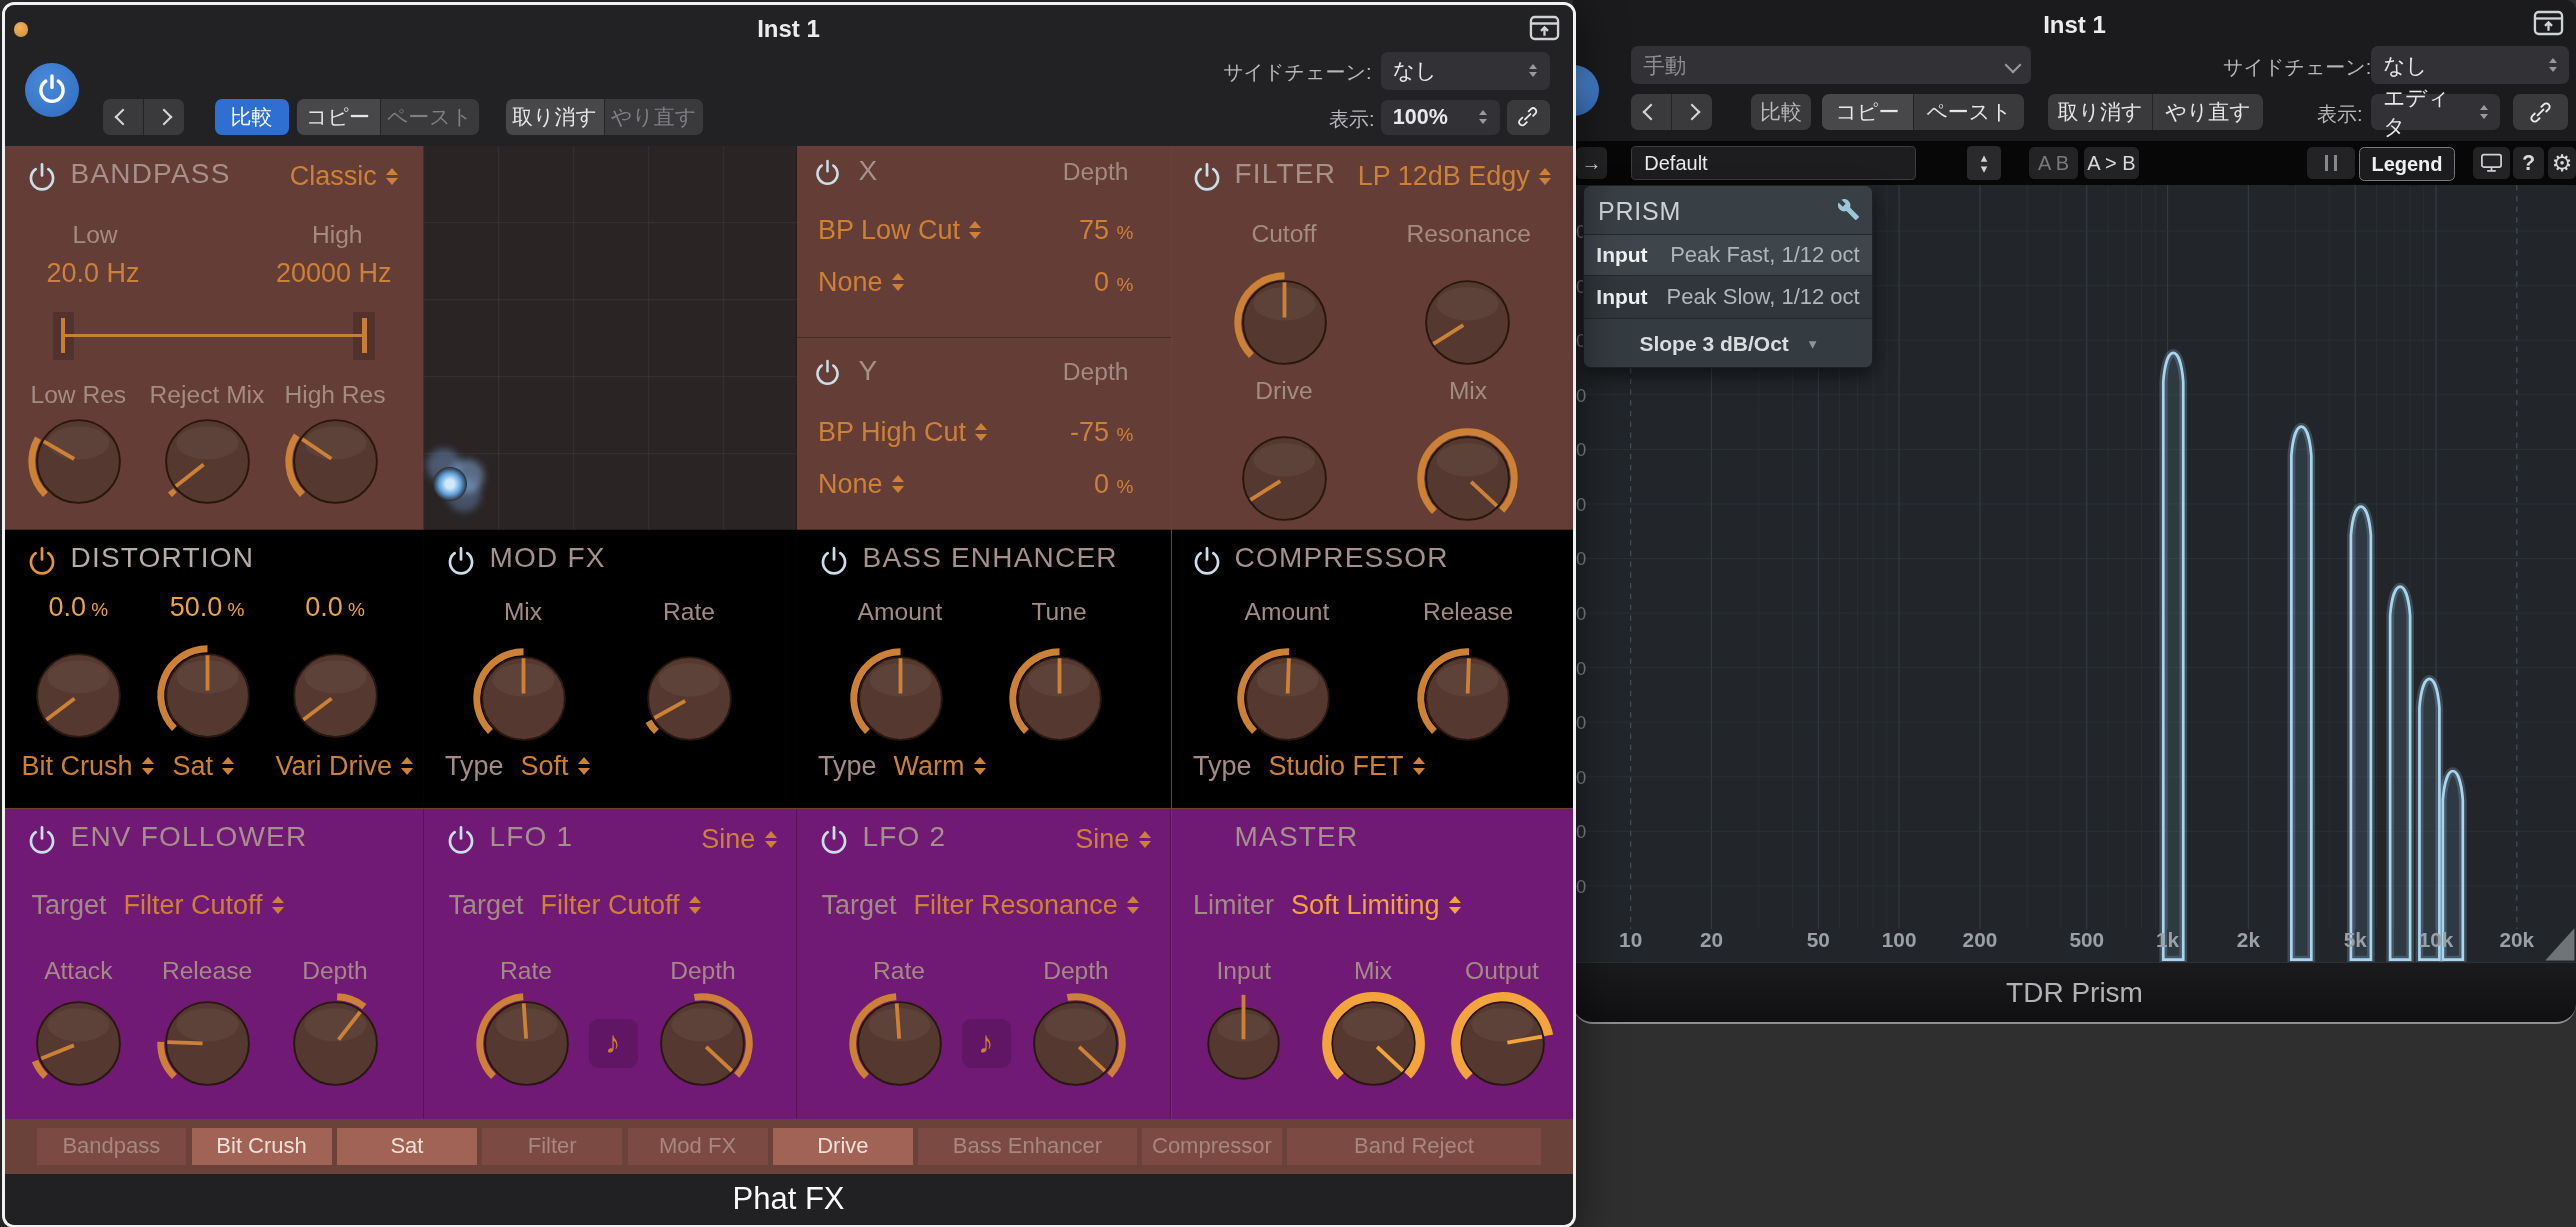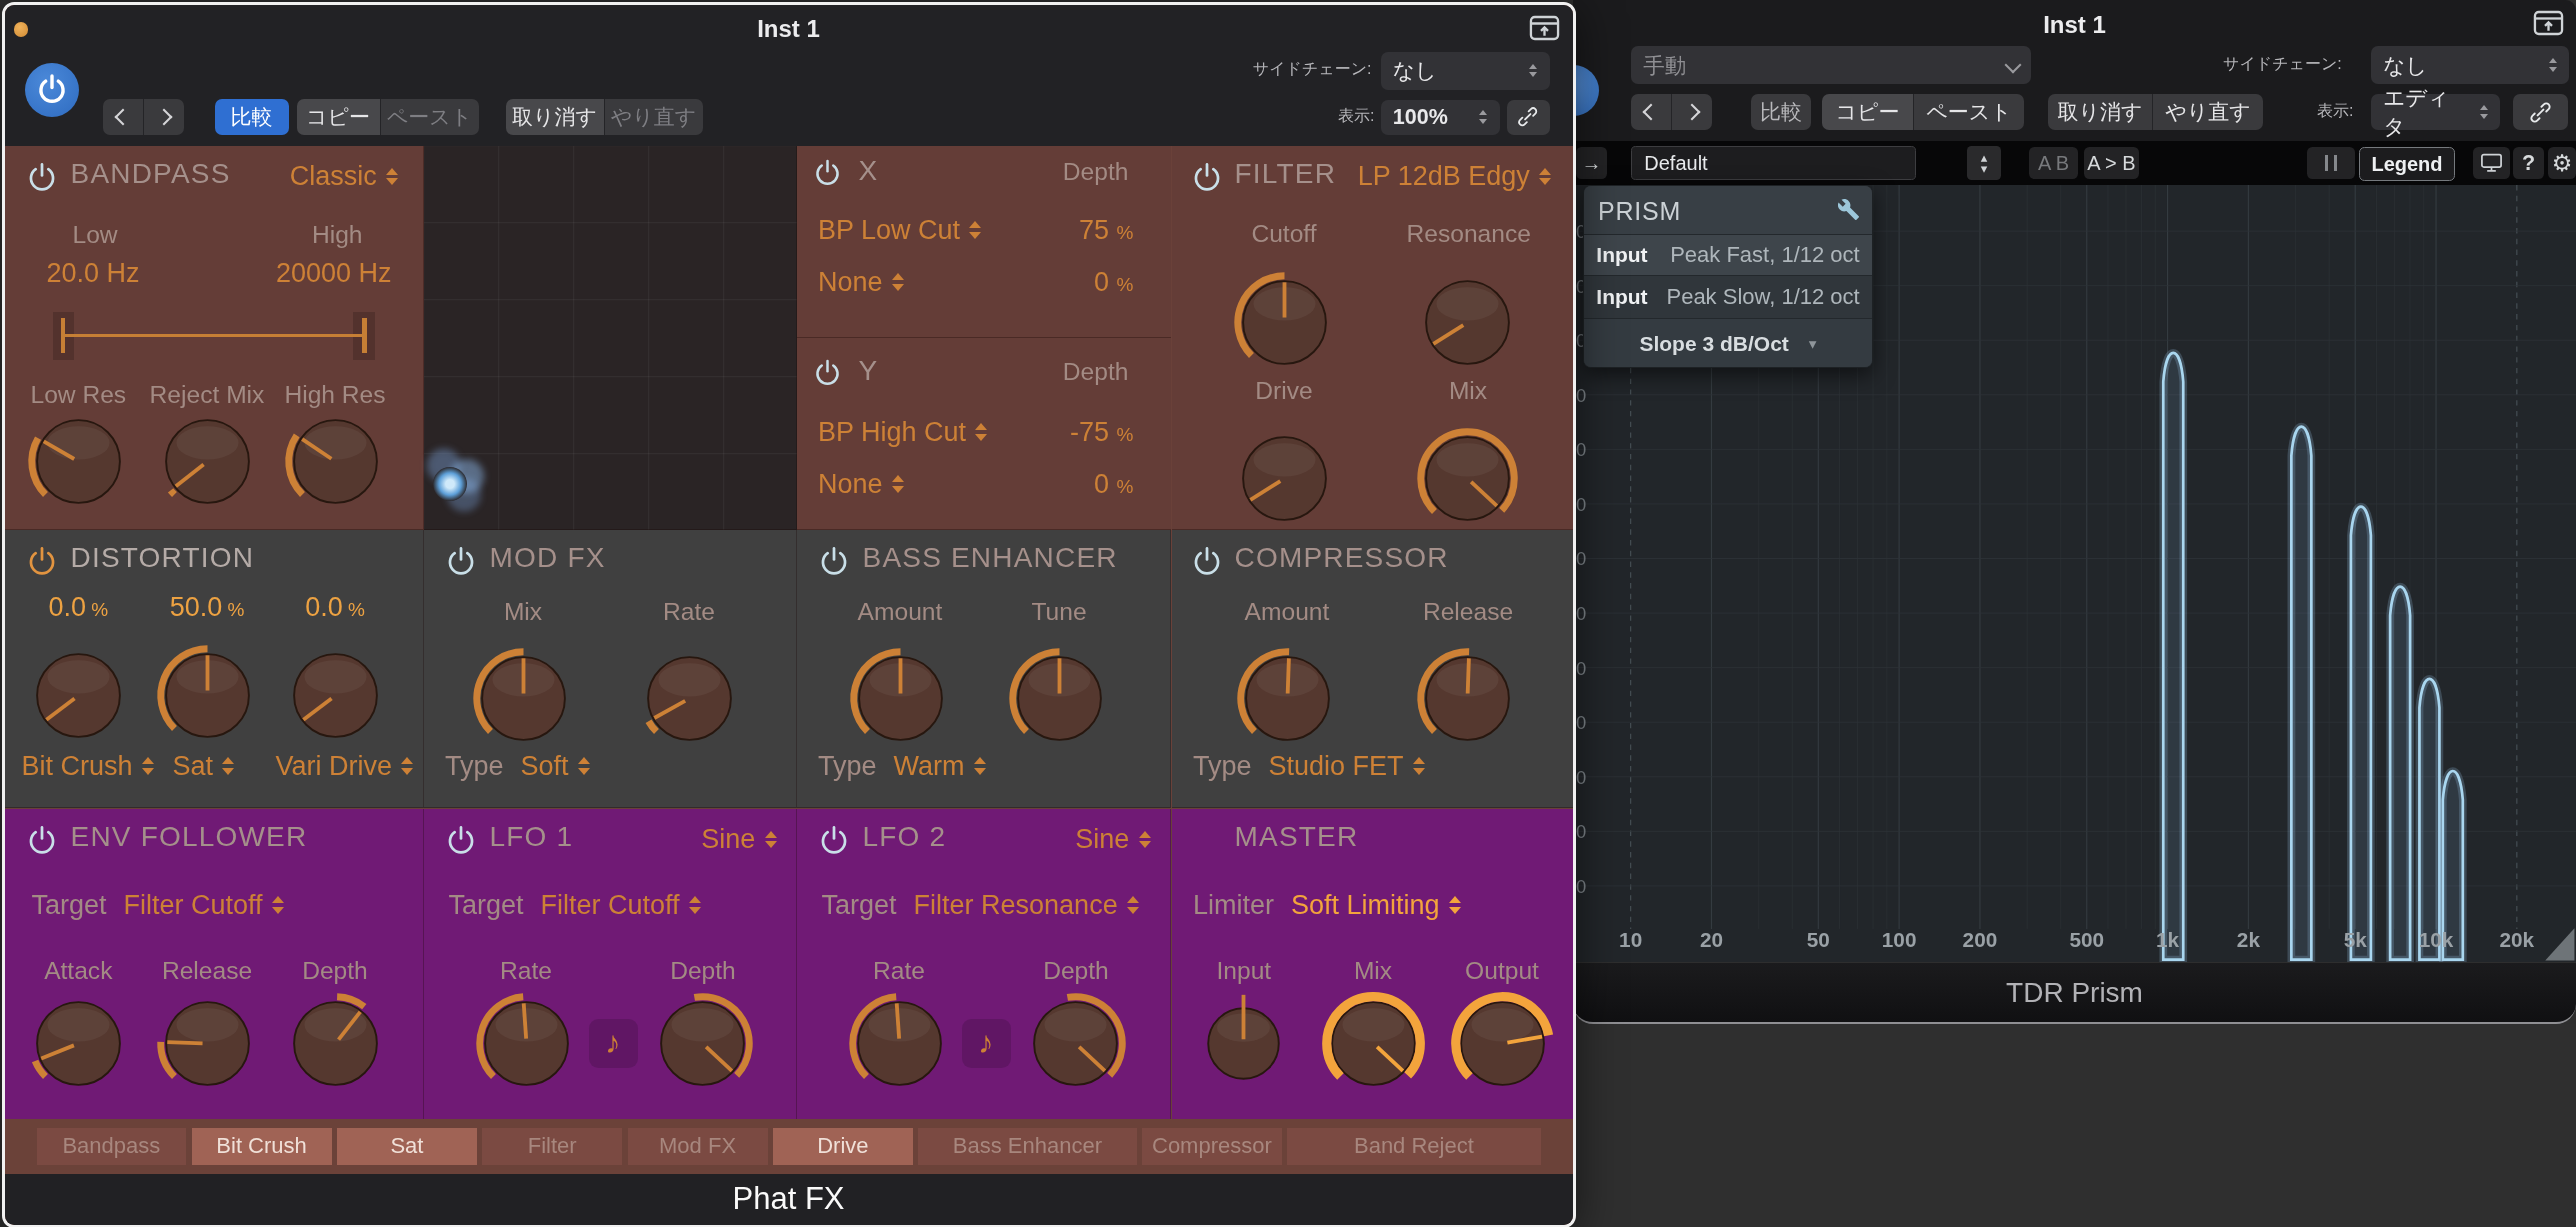--- a/index.html
+++ b/index.html
@@ -25,21 +25,21 @@
                 background:radial-gradient(circle at 40% 35%,#f0b35c,#d08a33);}
   .hbtn{position:absolute;background:#3a3a3d;border-radius:7px;color:#e6e6e8;font-size:21px;
         display:flex;align-items:center;justify-content:center;height:36px;white-space:nowrap;}
   .seg{position:absolute;display:flex;border-radius:7px;overflow:hidden;height:36px;}
   .seg>div{display:flex;align-items:center;justify-content:center;background:#3a3a3d;color:#e6e6e8;
            font-size:21px;white-space:nowrap;}
   .seg>div+div{border-left:1.5px solid #242427;}
   .seg .lit{background:#48484b;}
   .dim{color:#7e7e83 !important;}
   .blue{background:#2f6fd2 !important;color:#fff !important;}
-  .hlabel{position:absolute;color:#b7b7bb;font-size:16px;white-space:nowrap;}
+  .hlabel{position:absolute;color:#b7b7bb;font-size:20px;white-space:nowrap;}
   .hdrop{position:absolute;background:#323236;border-radius:7px;color:#e9e9eb;font-size:21.5px;
          display:flex;align-items:center;height:38px;padding:0 12.3px;box-sizing:border-box;}
   .hdrop .fill{flex:1;}
   .vchev{width:10px;height:10px;border-left:2.3px solid #9a9a9e;border-bottom:2.3px solid #9a9a9e;
          transform:rotate(-45deg);margin-left:10.8px;}
   .lchev{width:10px;height:10px;border-left:2.3px solid #d5d5d8;border-bottom:2.3px solid #d5d5d8;display:inline-block;}
   .chev{display:inline-flex;flex-direction:column;gap:3.1px;align-items:center;margin-left:9.2px;}
   .chev i{display:block;width:0;height:0;border-left:6.2px solid transparent;border-right:6.2px solid transparent;}
   .chev .up{border-bottom:7px solid currentColor;}
   .chev .dn{border-top:7px solid currentColor;}
@@ -50,21 +50,21 @@
 
   
   .win-left{position:absolute;left:1.5px;top:1.5px;width:1568px;height:1220px;border:3.1px solid #f1f1f1;
             border-radius:12.3px;overflow:hidden;z-index:10;background:#6a4139;box-shadow:0 7.7px 46px rgba(0,0,0,.55);}
   .lw-hdr{position:absolute;left:0;top:0;right:0;height:141px;background:#222225;}
   .bigpwr{position:absolute;left:20px;top:58px;width:54px;height:54px;border-radius:50%;
           background:radial-gradient(circle at 40% 35%,#4b89d9,#2e6bc0);display:flex;align-items:center;justify-content:center;}
   .lw-body{position:absolute;left:0;top:141px;right:0;height:973px;background:#6a4139;}
   .sec{position:absolute;box-sizing:border-box;}
   .row1{background:#643d37;border-bottom:1.5px solid rgba(25,8,6,.35);}
-  .row2{background:#404040;border-bottom:1.5px solid rgba(25,8,6,.35);text-decoration:underline;}
+  .row2{background:#000000;border-bottom:1.5px solid rgba(25,8,6,.35);text-decoration:underline;}
   .row3{background:#701a75;}
   .colb{border-right:1.5px solid rgba(25,8,6,.3);}
   .shead{position:absolute;font-size:28px;color:#a5908b;letter-spacing:1.2px;white-space:nowrap;}
   .pwr{position:absolute;width:34px;height:34px;}
   .glab{position:absolute;color:#a38b84;font-size:24.6px;white-space:nowrap;}
   .gval{position:absolute;color:#cd8136;font-size:27px;white-space:nowrap;}
   .unit{font-size:19px;}
   .drop{position:absolute;display:flex;align-items:center;color:#cd8136;font-size:27px;white-space:nowrap;}
   .drop .lab{color:#a38b84;margin-right:17px;}
   .cen{text-align:center;}

